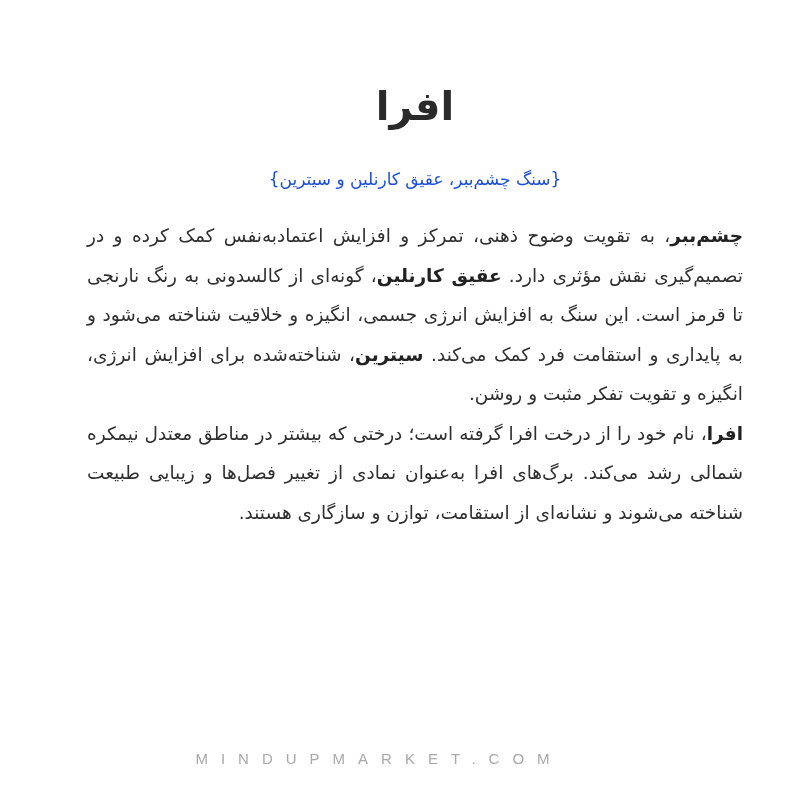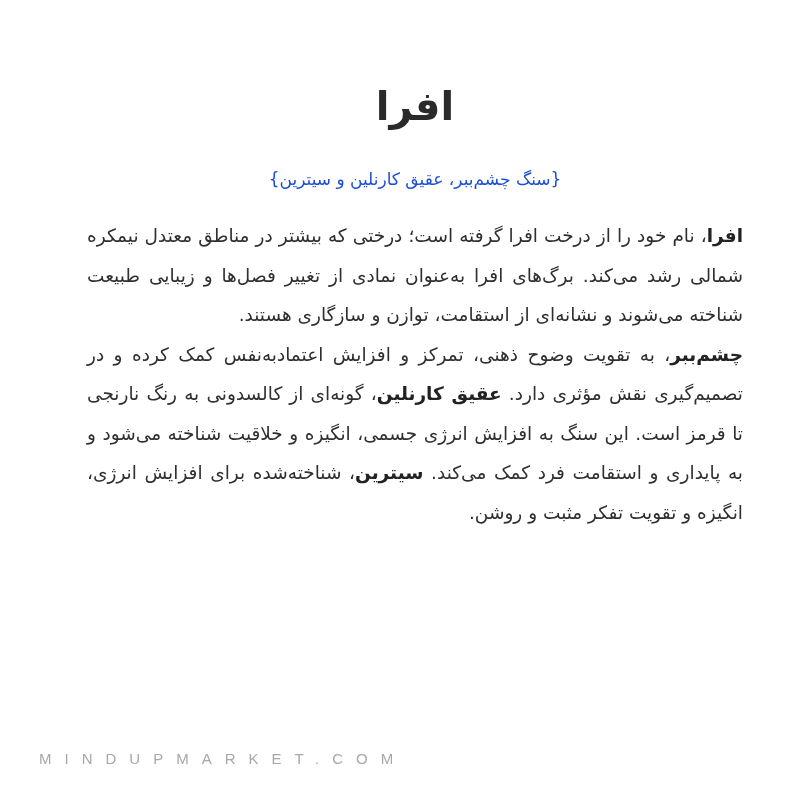--- a/index.html
+++ b/index.html
@@ -60,35 +60,36 @@
     }
     .body-text b {
       font-weight: bold;
       color: #222222;
     }
     .footer {
       position: absolute;
       top: 749px;
       left: 0;
       width: 704px;
+      text-align: center;
       font-family: "Liberation Sans", sans-serif;
       font-size: 15px;
       letter-spacing: 13px;
       color: #a8a8a8;
       line-height: 20px;
       padding-left: 24px;
       box-sizing: border-box;
     }
   </style>
 </head>
 <body>
 
 <div class="page">
   <div class="title">افرا</div>
   <div class="subtitle">{سنگ چشم‌ببر، عقیق کارنلین و سیترین}</div>
 
   <div class="body-text">
+    <p><b>چشم‌ببر</b><span>، به تقویت وضوح ذهنی، تمرکز و افزایش اعتمادبه‌نفس کمک کرده و در تصمیم‌گیری نقش مؤثری دارد. </span><b>عقیق کارنلین</b><span>، گونه‌ای از کالسدونی به رنگ نارنجی تا قرمز است. این سنگ به افزایش انرژی جسمی، انگیزه و خلاقیت شناخته می‌شود و به پایداری و استقامت فرد کمک می‌کند. </span><b>سیترین</b><span>، شناخته‌شده برای افزایش انرژی، انگیزه و تقویت تفکر مثبت و روشن.</span></p>
     <p><b>افرا</b><span>، نام خود را از درخت افرا گرفته است؛ درختی که بیشتر در مناطق معتدل نیمکره شمالی رشد می‌کند. برگ‌های افرا به‌عنوان نمادی از تغییر فصل‌ها و زیبایی طبیعت شناخته می‌شوند و نشانه‌ای از استقامت، توازن و سازگاری هستند.</span></p>
-    <p><b>چشم‌ببر</b><span>، به تقویت وضوح ذهنی، تمرکز و افزایش اعتمادبه‌نفس کمک کرده و در تصمیم‌گیری نقش مؤثری دارد. </span><b>عقیق کارنلین</b><span>، گونه‌ای از کالسدونی به رنگ نارنجی تا قرمز است. این سنگ به افزایش انرژی جسمی، انگیزه و خلاقیت شناخته می‌شود و به پایداری و استقامت فرد کمک می‌کند. </span><b>سیترین</b><span>، شناخته‌شده برای افزایش انرژی، انگیزه و تقویت تفکر مثبت و روشن.</span></p>
   </div>
 
   <div class="footer">MINDUPMARKET.COM</div>
 </div>
 
 </body></html>

